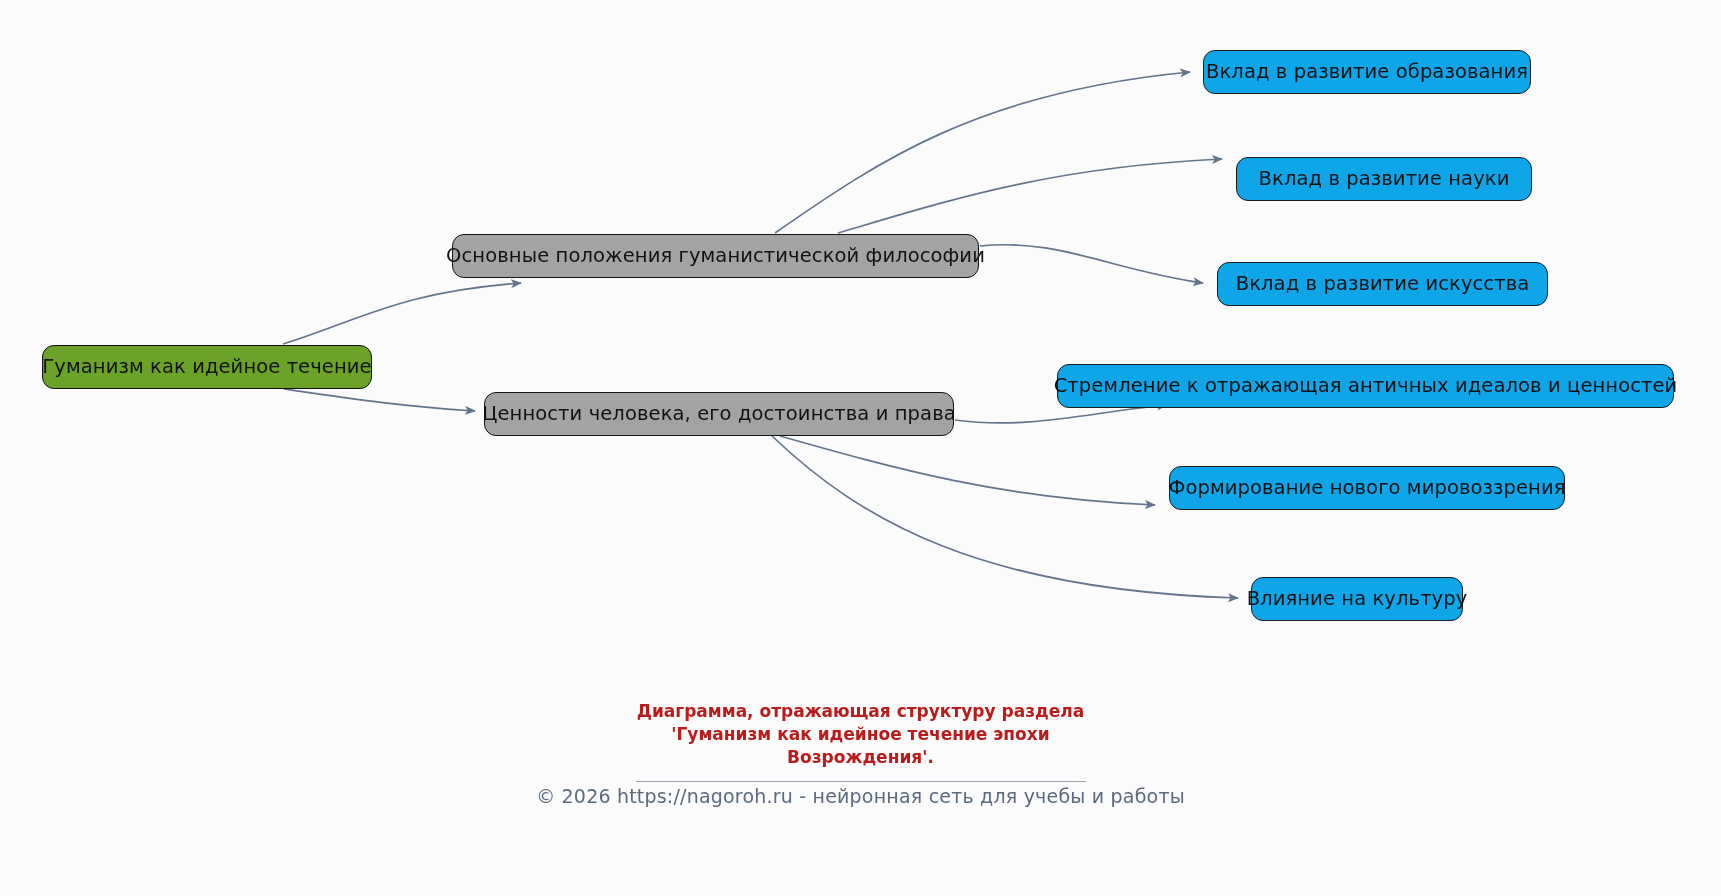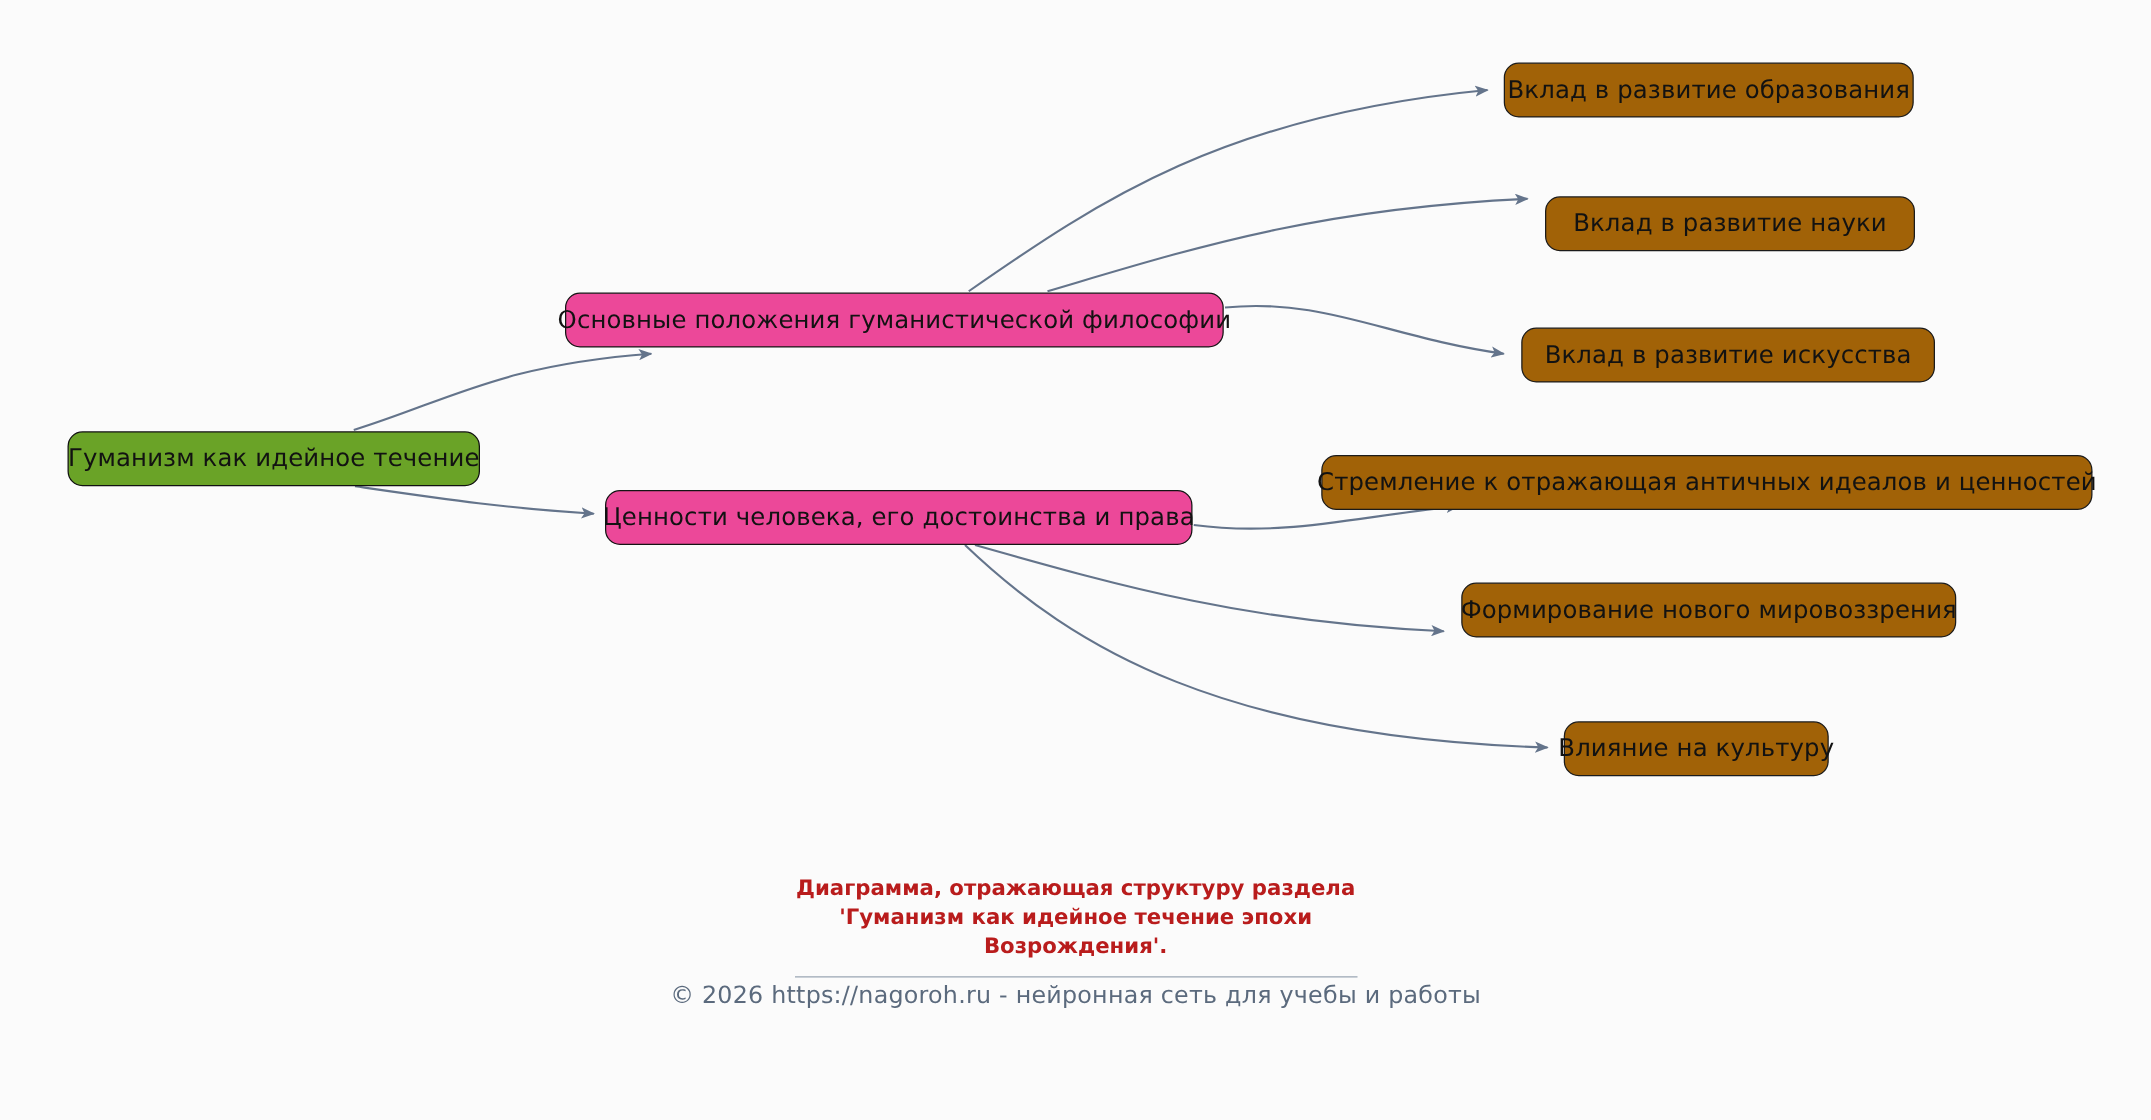--- a/index.html
+++ b/index.html
@@ -47,30 +47,29 @@
     font-size: 19.5px;
     letter-spacing: 0.1px;
     line-height: 1;
     padding: 0 16px;
     height: 44px;
   }
 
   .node.root {
     background: #6aa327;
     border-color: #111111;
-    margin-left: 12px;
   }
 
   .node.branch {
-    background: #ec4899;
+    background: #a3a3a3;
     border-color: #141414;
   }
 
   .node.leaf {
-    background: #a16207;
+    background: #0ea5e9;
     border-color: #1b1b1b;
   }
 
   
   #caption-block {
     position: absolute;
     left: 0;
     top: 700px;
     width: 1721px;
     text-align: center;

